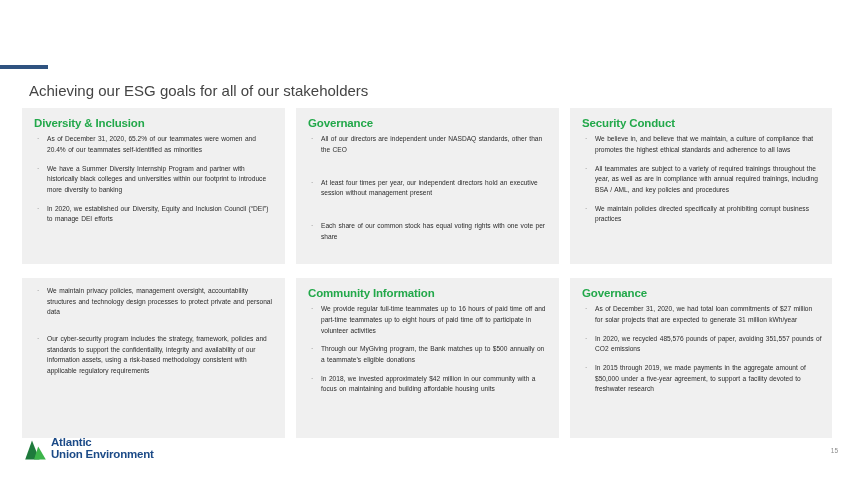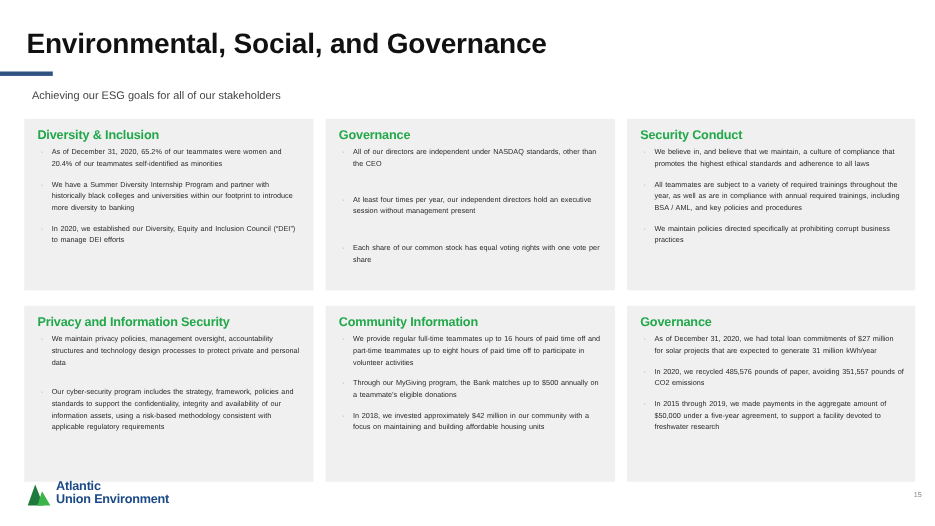--- a/index.html
+++ b/index.html
@@ -39,21 +39,21 @@
     left: 0px;
     top: 65px;
     width: 48px;
     height: 4px;
     background: #2f5380;
   }
   .slide-subtitle {
     position: absolute;
     left: 29px;
     top: 82px;
-    font-size: 10px;
+    font-size: 15px;
     color: #444444;
     white-space: nowrap;
   }
 
   
   .card-grid {
     position: absolute;
     left: 22px;
     top: 108px;
     width: 736px;
@@ -145,21 +145,20 @@
     top: 447px;
     font-size: 6.5px;
     color: #8c8c8c;
   }
 </style>
 </head>
 <body>
 
 <div class="slide" data-name="slide">
 
-  <div class="slide-title" data-name="page-title">Environmental, Social, and Governance</div>
   <div class="title-rule" data-name="title-accent-rule"></div>
   <div class="slide-subtitle" data-name="page-subtitle">Achieving our ESG goals for all of our stakeholders</div>
 
   <div class="card-grid" data-name="esg-card-grid">
 
     <div class="card" data-name="card-diversity-and-inclusion">
       <div class="card-title" data-name="card-title">Diversity &amp; Inclusion</div>
       <ul class="bullet-list" data-name="bullet-list">
         <li class="bullet-item" data-name="list-item"><span class="dash" data-name="bullet-glyph">·</span><span data-name="list-item-text">As of December 31, 2020, 65.2% of our teammates were women and 20.4% of our teammates self-identified as minorities</span></li>
         <li class="bullet-item" data-name="list-item"><span class="dash" data-name="bullet-glyph">·</span><span data-name="list-item-text">We have a Summer Diversity Internship Program and partner with historically black colleges and universities within our footprint to introduce more diversity to banking</span></li>
@@ -179,21 +178,20 @@
     <div class="card" data-name="card-business-conduct">
       <div class="card-title" data-name="card-title">Security Conduct</div>
       <ul class="bullet-list" data-name="bullet-list">
         <li class="bullet-item" data-name="list-item"><span class="dash" data-name="bullet-glyph">·</span><span data-name="list-item-text">We believe in, and believe that we maintain, a culture of compliance that promotes the highest ethical standards and adherence to all laws</span></li>
         <li class="bullet-item" data-name="list-item"><span class="dash" data-name="bullet-glyph">·</span><span data-name="list-item-text">All teammates are subject to a variety of required trainings throughout the year, as well as are in compliance with annual required trainings, including BSA / AML, and key policies and procedures</span></li>
         <li class="bullet-item" data-name="list-item"><span class="dash" data-name="bullet-glyph">·</span><span data-name="list-item-text">We maintain policies directed specifically at prohibiting corrupt business practices</span></li>
       </ul>
     </div>
 
     <div class="card" data-name="card-privacy-and-information-security">
-      <div class="card-title" data-name="card-title">Privacy and Information Security</div>
       <ul class="bullet-list" data-name="bullet-list">
         <li class="bullet-item" data-name="list-item"><span class="dash" data-name="bullet-glyph">·</span><span data-name="list-item-text">We maintain privacy policies, management oversight, accountability structures and technology design processes to protect private and personal data</span></li>
         <li class="bullet-item" data-name="list-item"><span class="dash" data-name="bullet-glyph">·</span><span data-name="list-item-text">Our cyber-security program includes the strategy, framework, policies and standards to support the confidentiality, integrity and availability of our information assets, using a risk-based methodology consistent with applicable regulatory requirements</span></li>
       </ul>
     </div>
 
     <div class="card" data-name="card-community-engagement">
       <div class="card-title" data-name="card-title">Community Information</div>
       <ul class="bullet-list" data-name="bullet-list">
         <li class="bullet-item" data-name="list-item"><span class="dash" data-name="bullet-glyph">·</span><span data-name="list-item-text">We provide regular full-time teammates up to 16 hours of paid time off and part-time teammates up to eight hours of paid time off to participate in volunteer activities</span></li>

